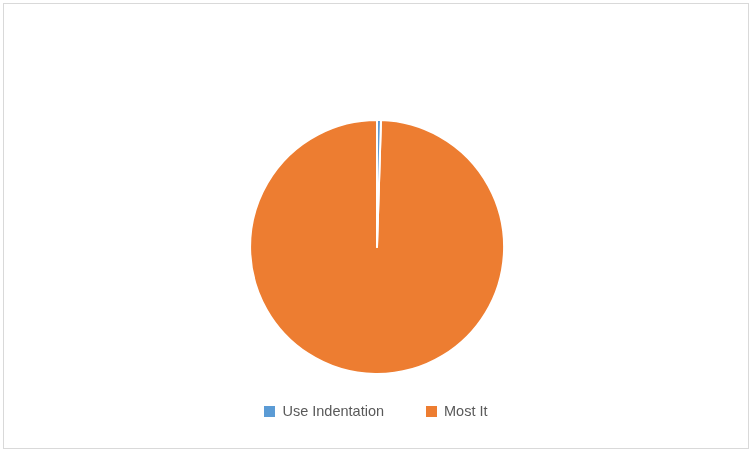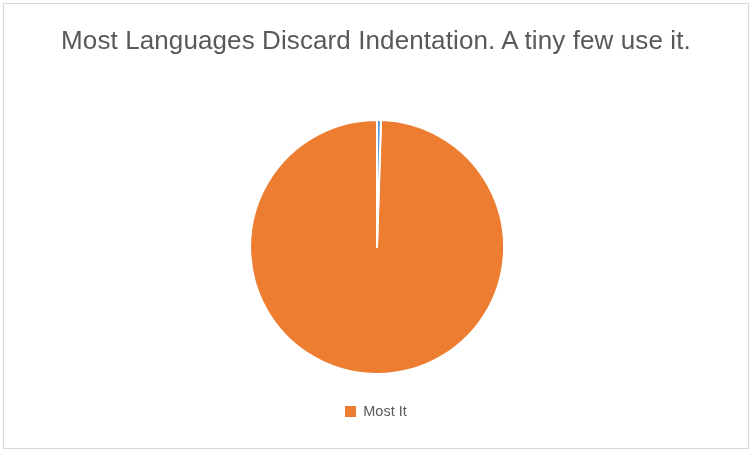--- a/index.html
+++ b/index.html
@@ -87,31 +87,34 @@
     white-space: nowrap;
   }
 </style>
 </head>
 <body>
 
 <div id="chart-frame">
 
   <div id="chart-border"></div>
 
-  <div id="chart-title">Most Languages Discard Indentation. A tiny few use it.</div>
 
   <div id="plot-area">
     <svg id="pie-svg" viewBox="0 0 258 258" aria-hidden="true">
         <path d="M 129.00 129.00 L 132.99 2.06 A 127 127 0 1 1 129.00 2.00 Z" fill="#ED7D31" stroke="#FFFFFF" stroke-width="2" stroke-linejoin="round"></path>
         <path d="M 129.00 129.00 L 129.00 2.00 A 127 127 0 0 1 132.99 2.06 Z" fill="#5B9BD5" stroke="#FFFFFF" stroke-width="2" stroke-linejoin="round"></path>
       </svg>
   </div>
 
   <div id="legend">
 
+    <div class="legend-entry">
+      <span class="legend-swatch" style="background:#5B9BD5;"></span>
+      <span class="legend-label">Use Indentation</span>
+    </div>
 
     <div class="legend-entry">
       <span class="legend-swatch" style="background:#ED7D31;"></span>
       <span class="legend-label">Most It</span>
     </div>
 
   </div>
 
 </div>
 

